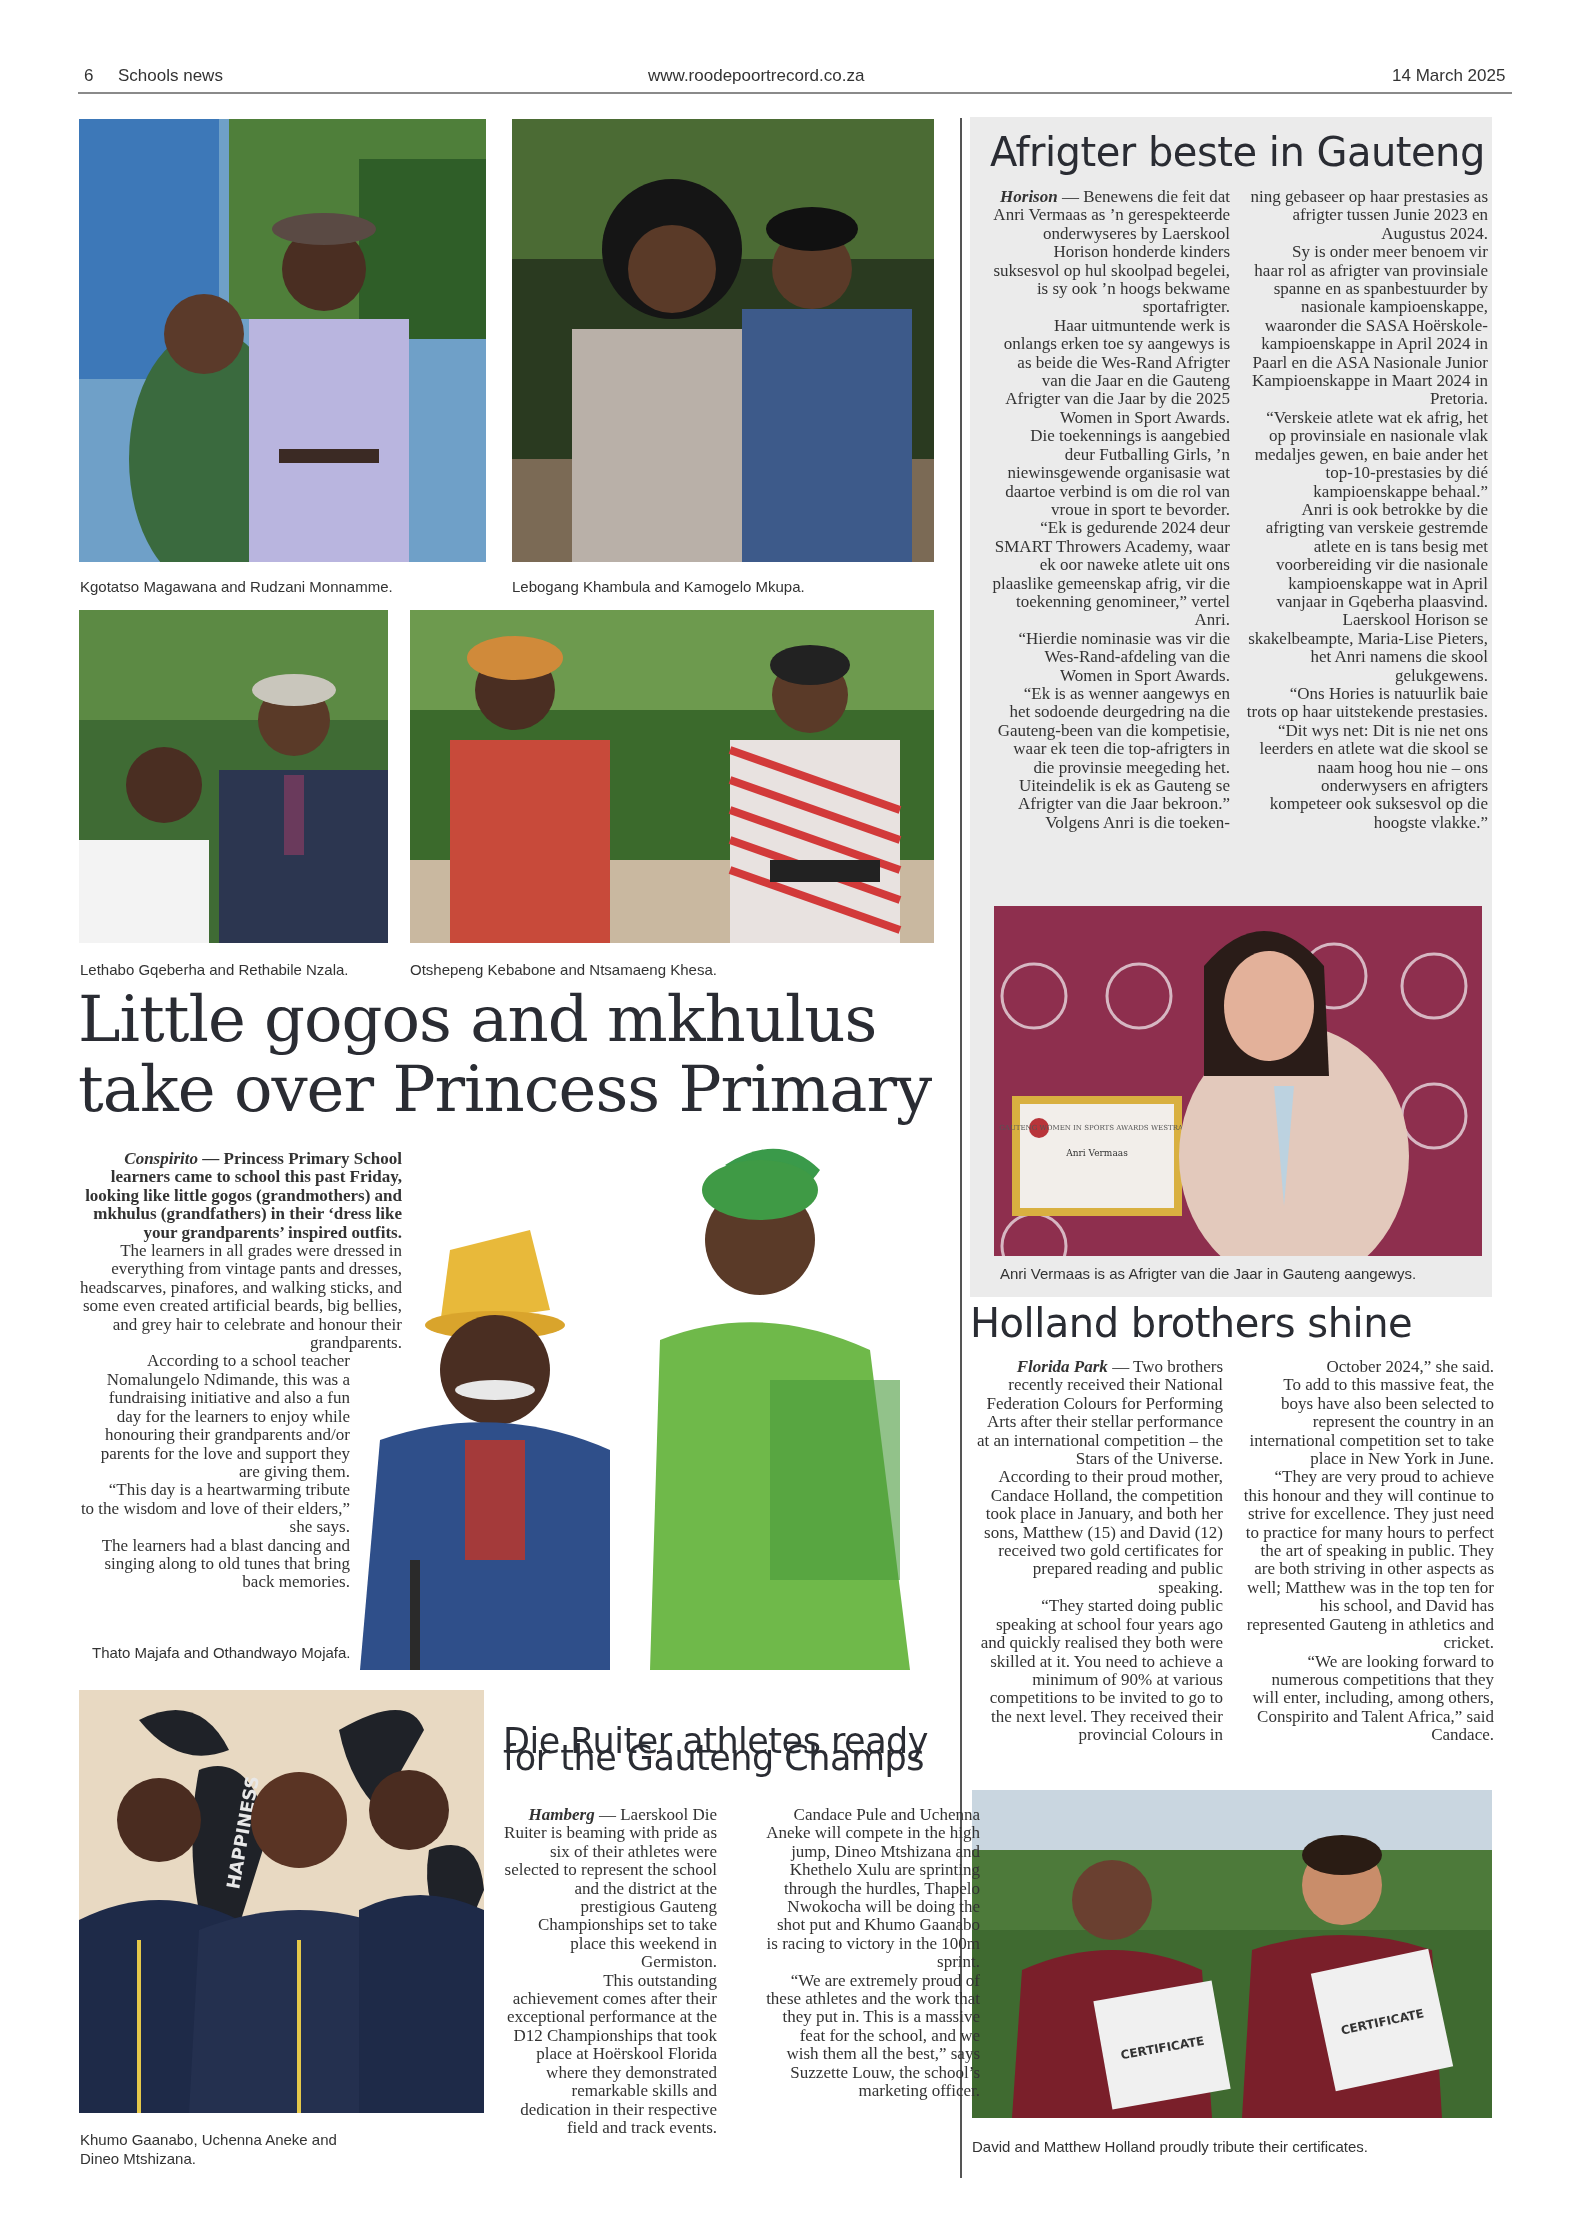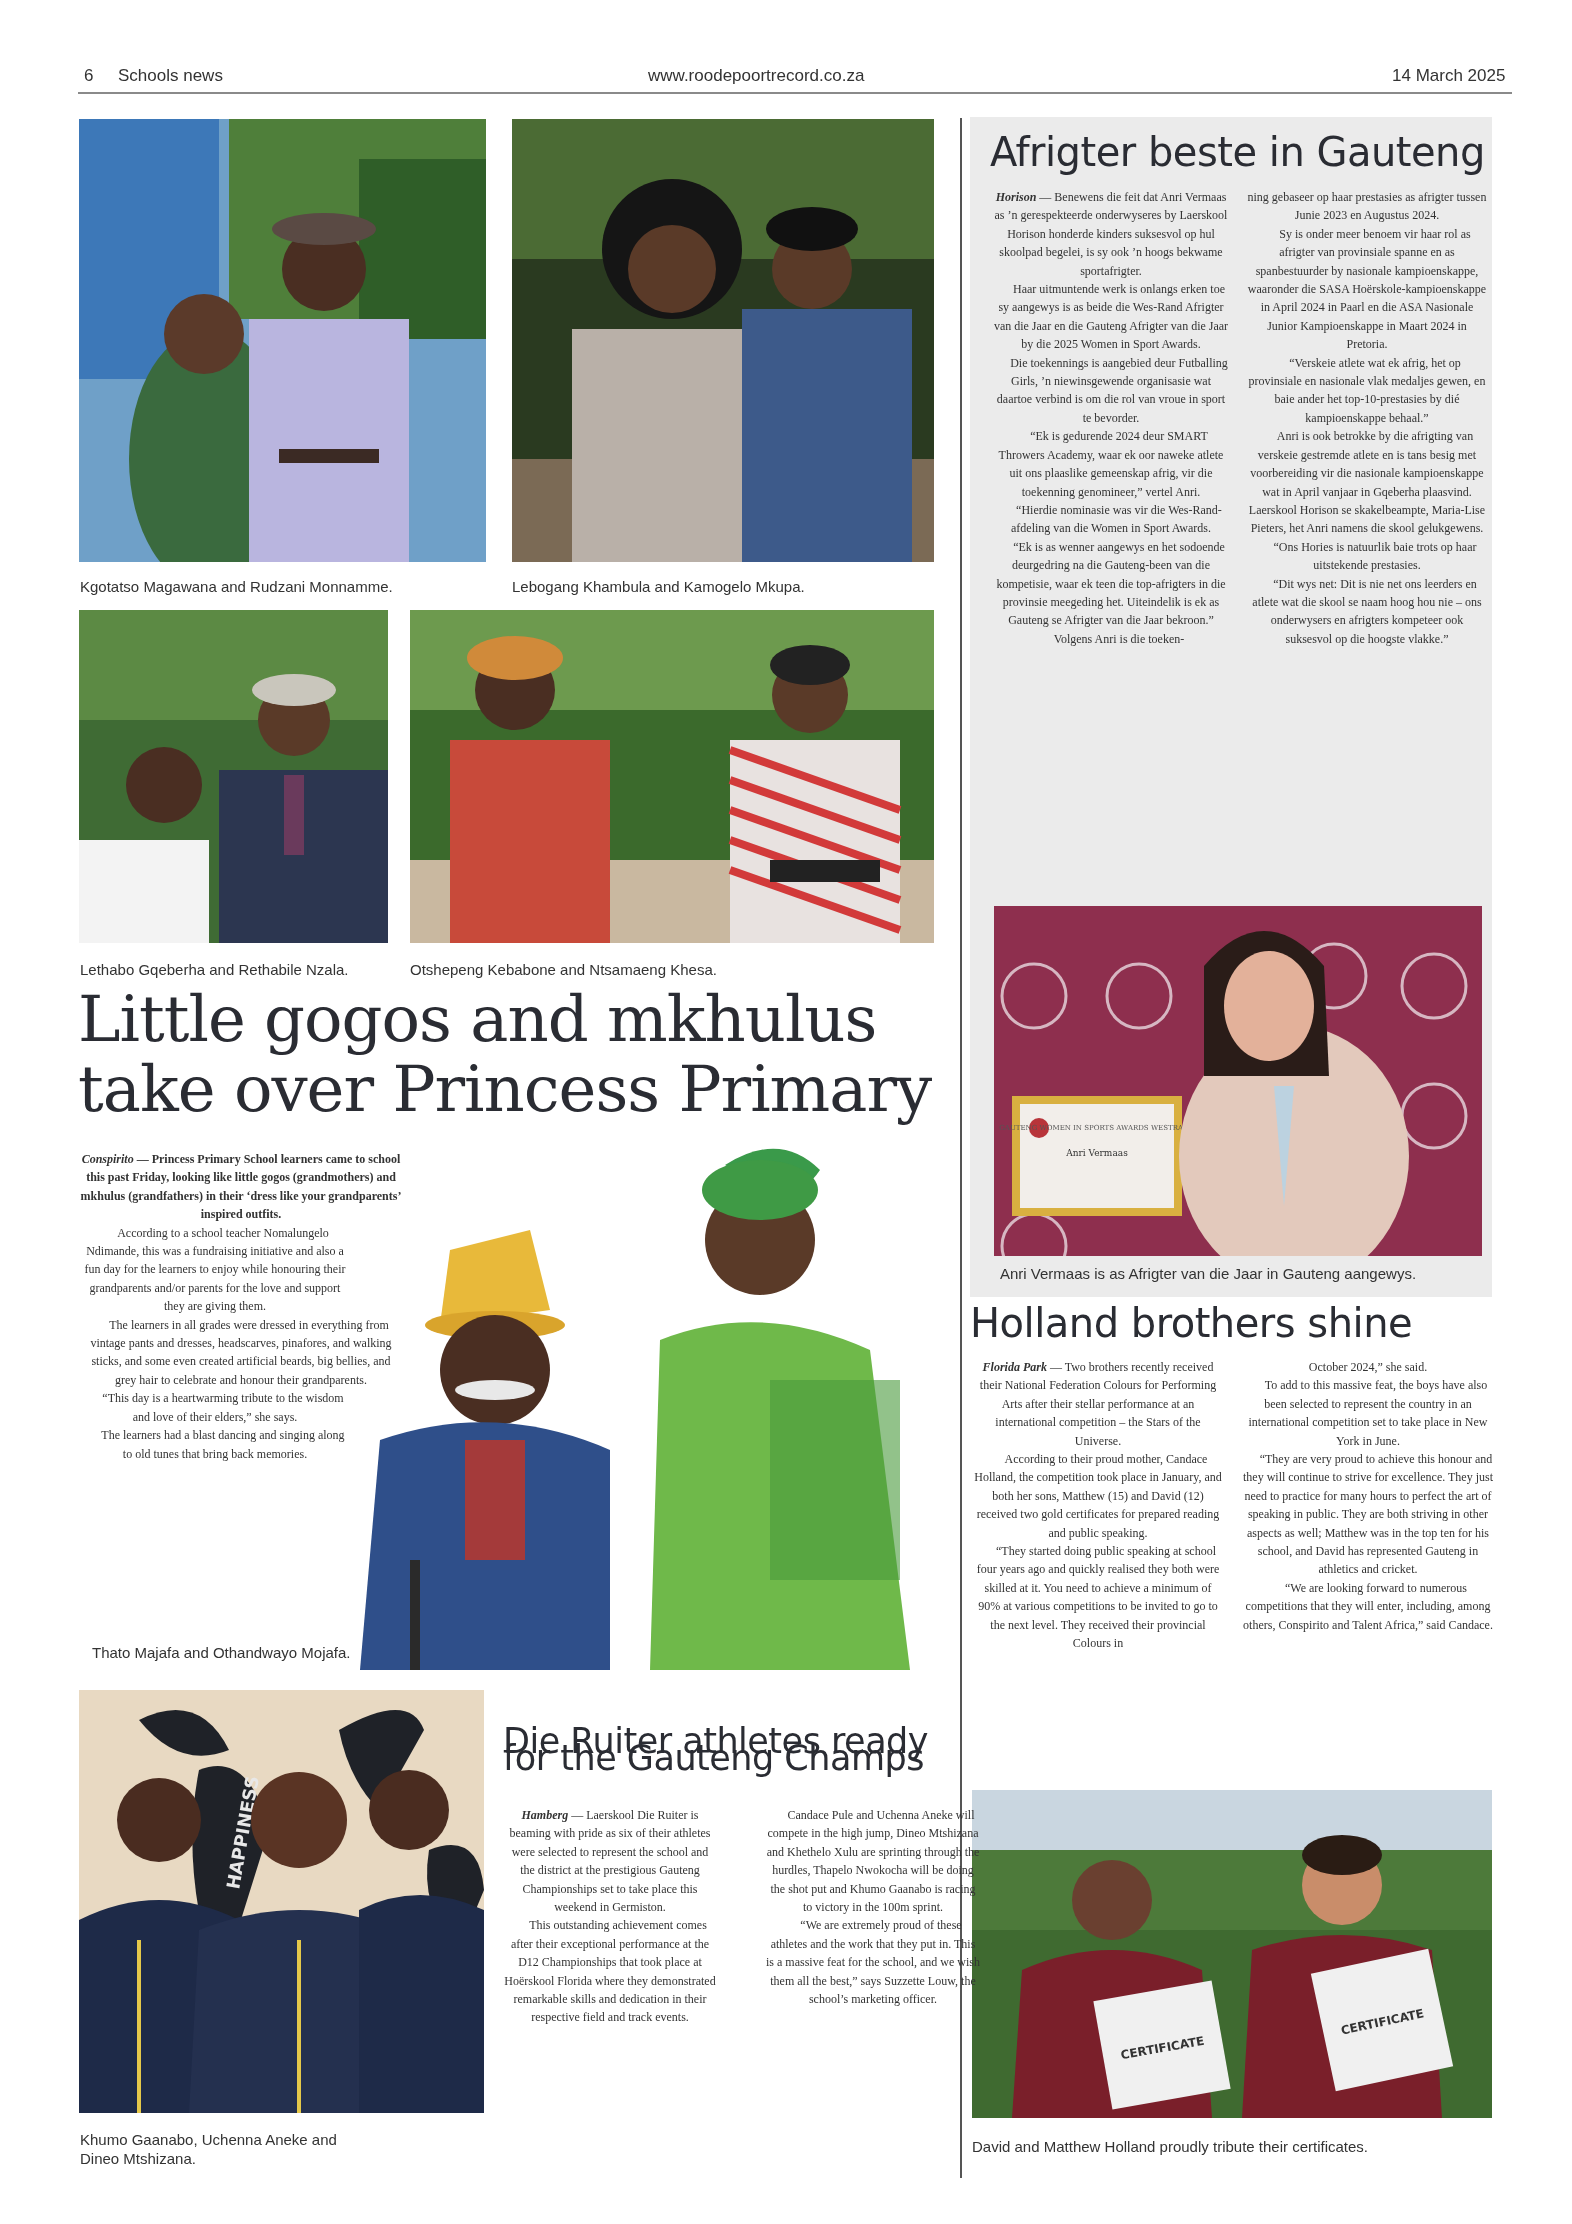--- a/index.html
+++ b/index.html
@@ -24,21 +24,21 @@
   .headline-serif {
     position: absolute; font-family: "DejaVu Serif", "Liberation Serif", serif;
     font-weight: normal; color: #2a2c33; letter-spacing: -1px;
   }
   .headline-sans {
     position: absolute; font-family: "DejaVu Sans", "Liberation Sans", sans-serif;
     font-weight: normal; color: #2a2c33; letter-spacing: -0.5px;
   }
 
   
-  .col { position: absolute; font-size: 12px; line-height: 18.4px; color: #333; text-align: center; }
+  .col { position: absolute; font-size: 17px; line-height: 18.4px; color: #333; text-align: right; }
   .col p { text-indent: 16px; }
   .col p.first { text-indent: 0; }
   .dateline { font-style: italic; font-weight: bold; }
   .lead-bold { font-weight: bold; }
 
   
   .greybox { left: 970px; top: 117px; width: 522px; height: 1180px; background: #ebebeb; }
 </style>
 </head>
 <body>
@@ -116,22 +116,22 @@
     <rect x="360" y="250" width="110" height="22" fill="#222"></rect>
   </svg>
 </div>
 <div class="caption" style="left:410px; top:960px;">Otshepeng Kebabone and Ntsamaeng Khesa.</div>
 
 <div class="headline-serif" style="left:78px; top:985px; font-size:64px; line-height:68px;">Little gogos and mkhulus</div>
 <div class="headline-serif" style="left:78px; top:1055px; font-size:64px; line-height:68px;text-align:center;">take over Princess Primary</div>
 
 <div class="col" style="left:80px; top:1150px; width:322px;">
   <p class="first lead-bold"><span class="dateline">Conspirito</span><span> — Princess Primary School learners came to school this past Friday, looking like little gogos (grandmothers) and mkhulus (grandfathers) in their ‘dress like your grandparents’ inspired outfits.</span></p>
+  <p>The learners in all grades were dressed in everything from vintage pants and dresses, headscarves, pinafores, and walking sticks, and some even created artificial beards, big bellies, and grey hair to celebrate and honour their grandparents.</p>
   <p style="width:270px;">According to a school teacher Nomalungelo Ndimande, this was a fundraising initiative and also a fun day for the learners to enjoy while honouring their grandparents and/or parents for the love and support they are giving them.</p>
-  <p>The learners in all grades were dressed in everything from vintage pants and dresses, headscarves, pinafores, and walking sticks, and some even created artificial beards, big bellies, and grey hair to celebrate and honour their grandparents.</p>
   <p style="width:270px;">“This day is a heartwarming tribute to the wisdom and love of their elders,” she says.</p>
   <p style="width:270px;">The learners had a blast dancing and singing along to old tunes that bring back memories.</p>
 </div>
 <div class="caption" style="left:92px; top:1643px;">Thato Majafa and Othandwayo Mojafa.</div>
 
 <div class="photo" style="left:350px; top:1110px; width:590px; height:560px; background:transparent;">
   <svg viewBox="0 0 590 560" preserveAspectRatio="none">
 
     <path d="M100 140 L180 120 L200 200 L90 215 Z" fill="#e8b93a"></path>
     <ellipse cx="145" cy="215" rx="70" ry="14" fill="#d9a42c"></ellipse>

